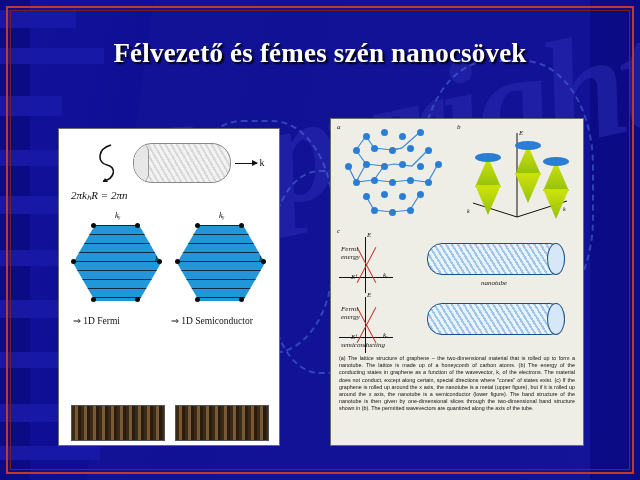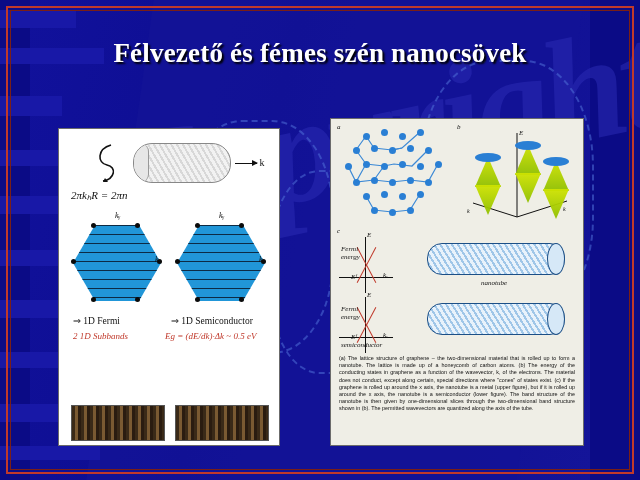--- a/index.html
+++ b/index.html
@@ -183,24 +183,20 @@
       <div class="kx" style="left:86px;top:44px;">kₓ</div>
       <div class="ky" style="left:46px;top:0px;">kᵧ</div>
     </div>
   </div>
 
   <div class="lbl-row">
     <span style="left:14px;">⇒ 1D Fermi</span>
     <span style="left:112px;">⇒ 1D Semiconductor</span>
   </div>
 
-  <div class="sub-row">
-    <span style="left:14px;">2 1D Subbands</span>
-    <span style="left:106px;">Eg = (dE/dk)·Δk ~ 0.5 eV</span>
-  </div>
 
   <div class="strip l"></div>
   <div class="strip r"></div>
 </div>
 
 <div class="card card-right">
 
   <div class="tag" style="left:6px;top:4px;">a</div>
   <div class="tag" style="left:126px;top:4px;">b</div>
   <div class="tag" style="left:6px;top:108px;">c</div>
@@ -287,16 +283,16 @@
       <div class="cross"></div>
       <div class="tag" style="left:28px;top:-6px;">E</div>
       <div class="tag" style="left:12px;top:36px;">Eᶠ</div>
       <div class="tag" style="left:44px;top:34px;">kₓ</div>
     </div>
   </div>
   <div class="tag" style="left:10px;top:186px;">Fermi</div>
   <div class="tag" style="left:10px;top:194px;">energy</div>
 
   <div class="nanotube" style="left:96px;top:184px;width:136px;"></div>
-  <div class="tag" style="left:10px;top:222px;">semiconductor</div>
+  <div class="tag" style="left:10px;top:222px;">semiconducting</div>
 
   <div class="caption">(a) The lattice structure of graphene – the two-dimensional material that is rolled up to form a nanotube. The lattice is made up of a honeycomb of carbon atoms. (b) The energy of the conducting states in graphene as a function of the wavevector, k, of the electrons. The material does not conduct, except along certain, special directions where "cones" of states exist. (c) If the graphene is rolled up around the x axis, the nanotube is a metal (upper figure), but if it is rolled up around the x axis, the nanotube is a semiconductor (lower figure). The band structure of the nanotube is then given by one-dimensional slices through the two-dimensional band structure shown in (b). The permitted wavevectors are quantized along the axis of the tube.</div>
 </div>
 
 </body></html>

